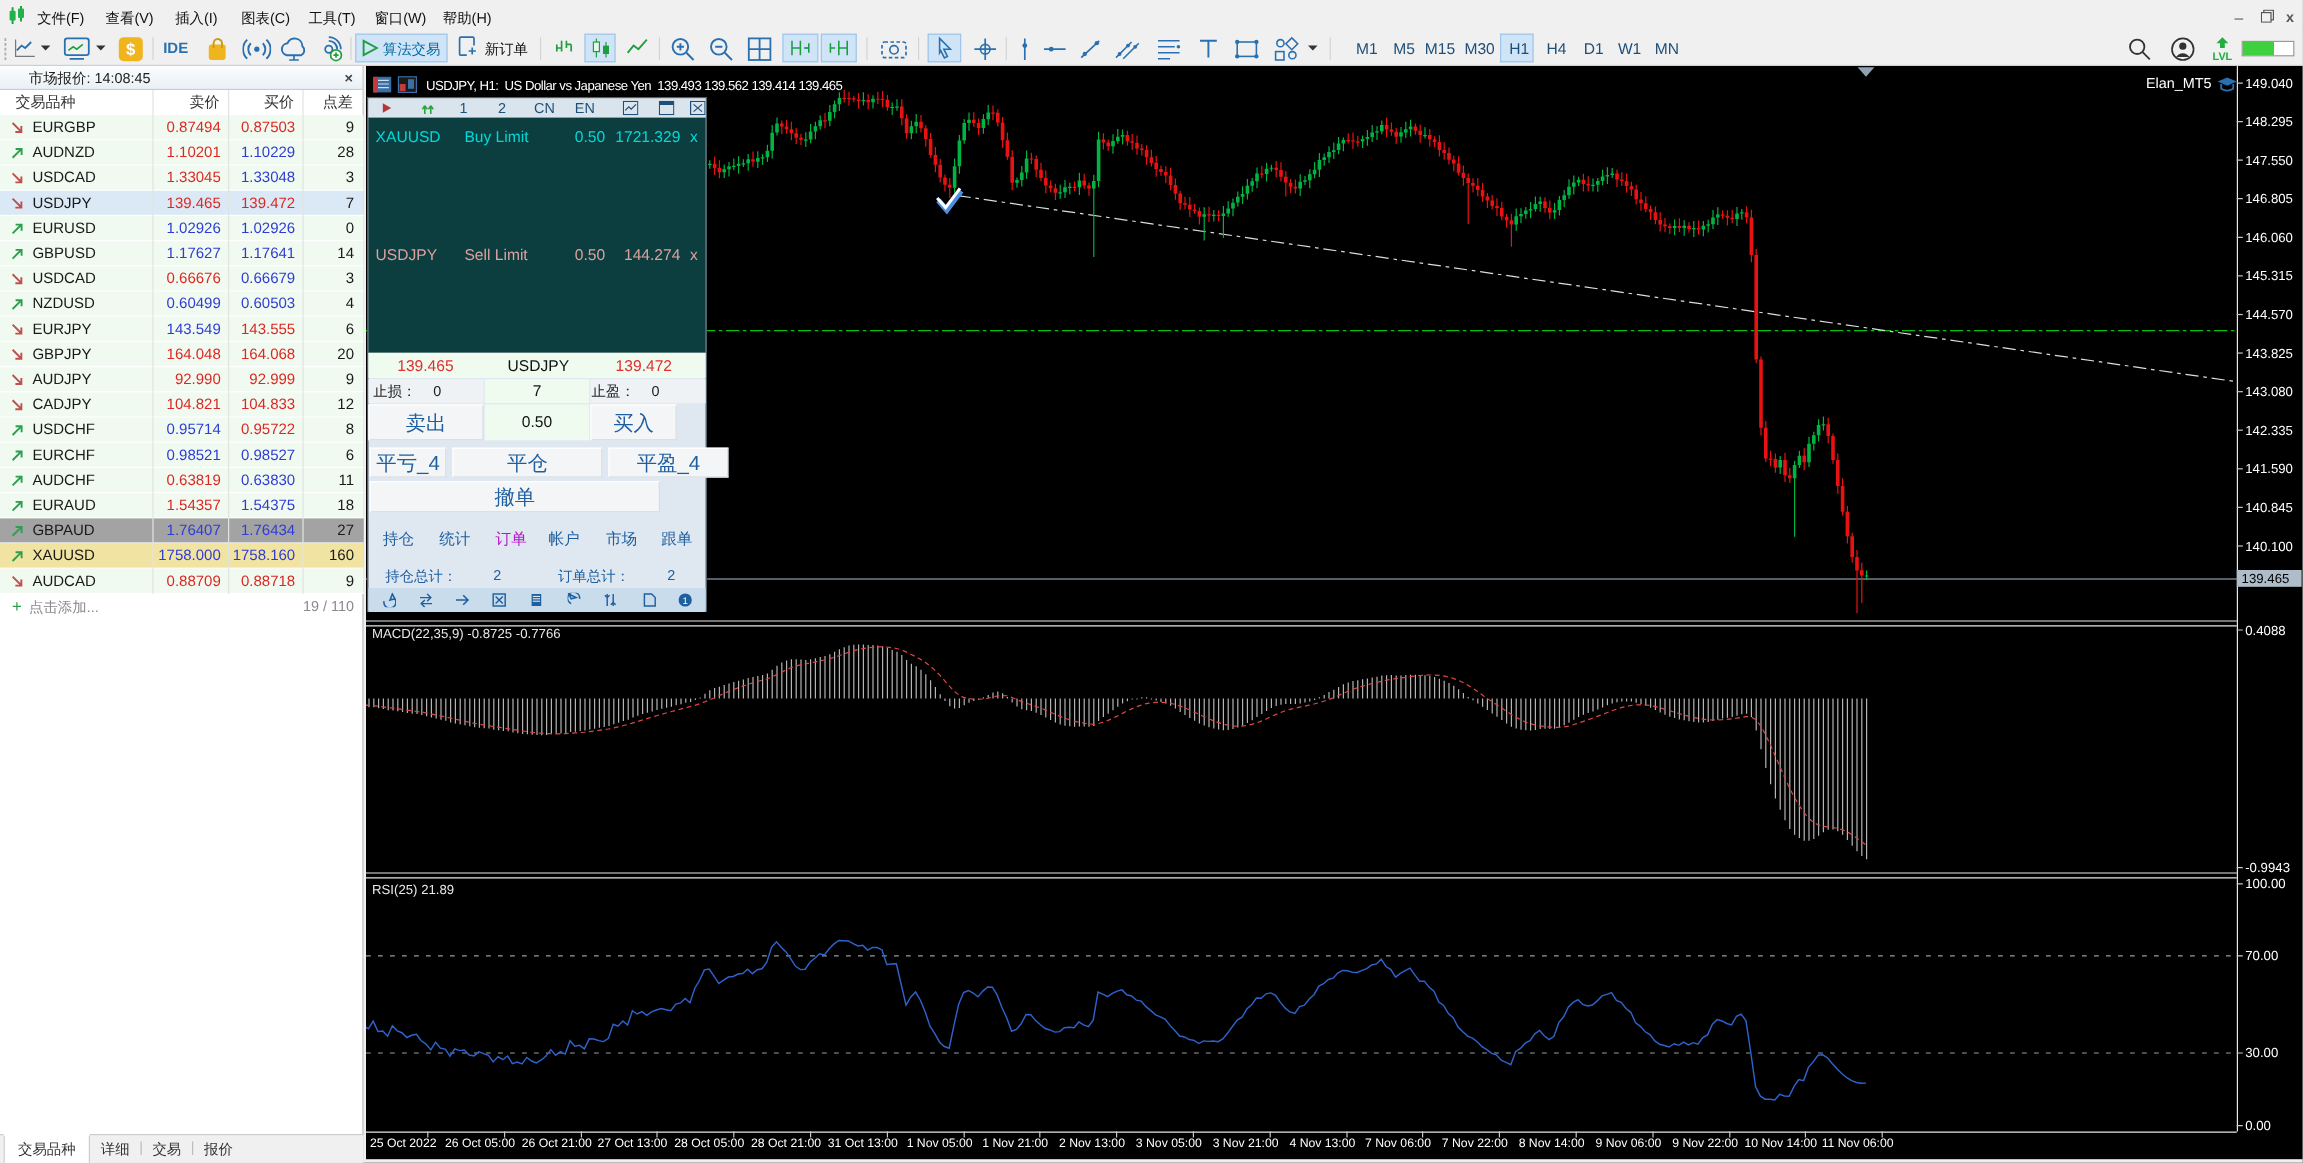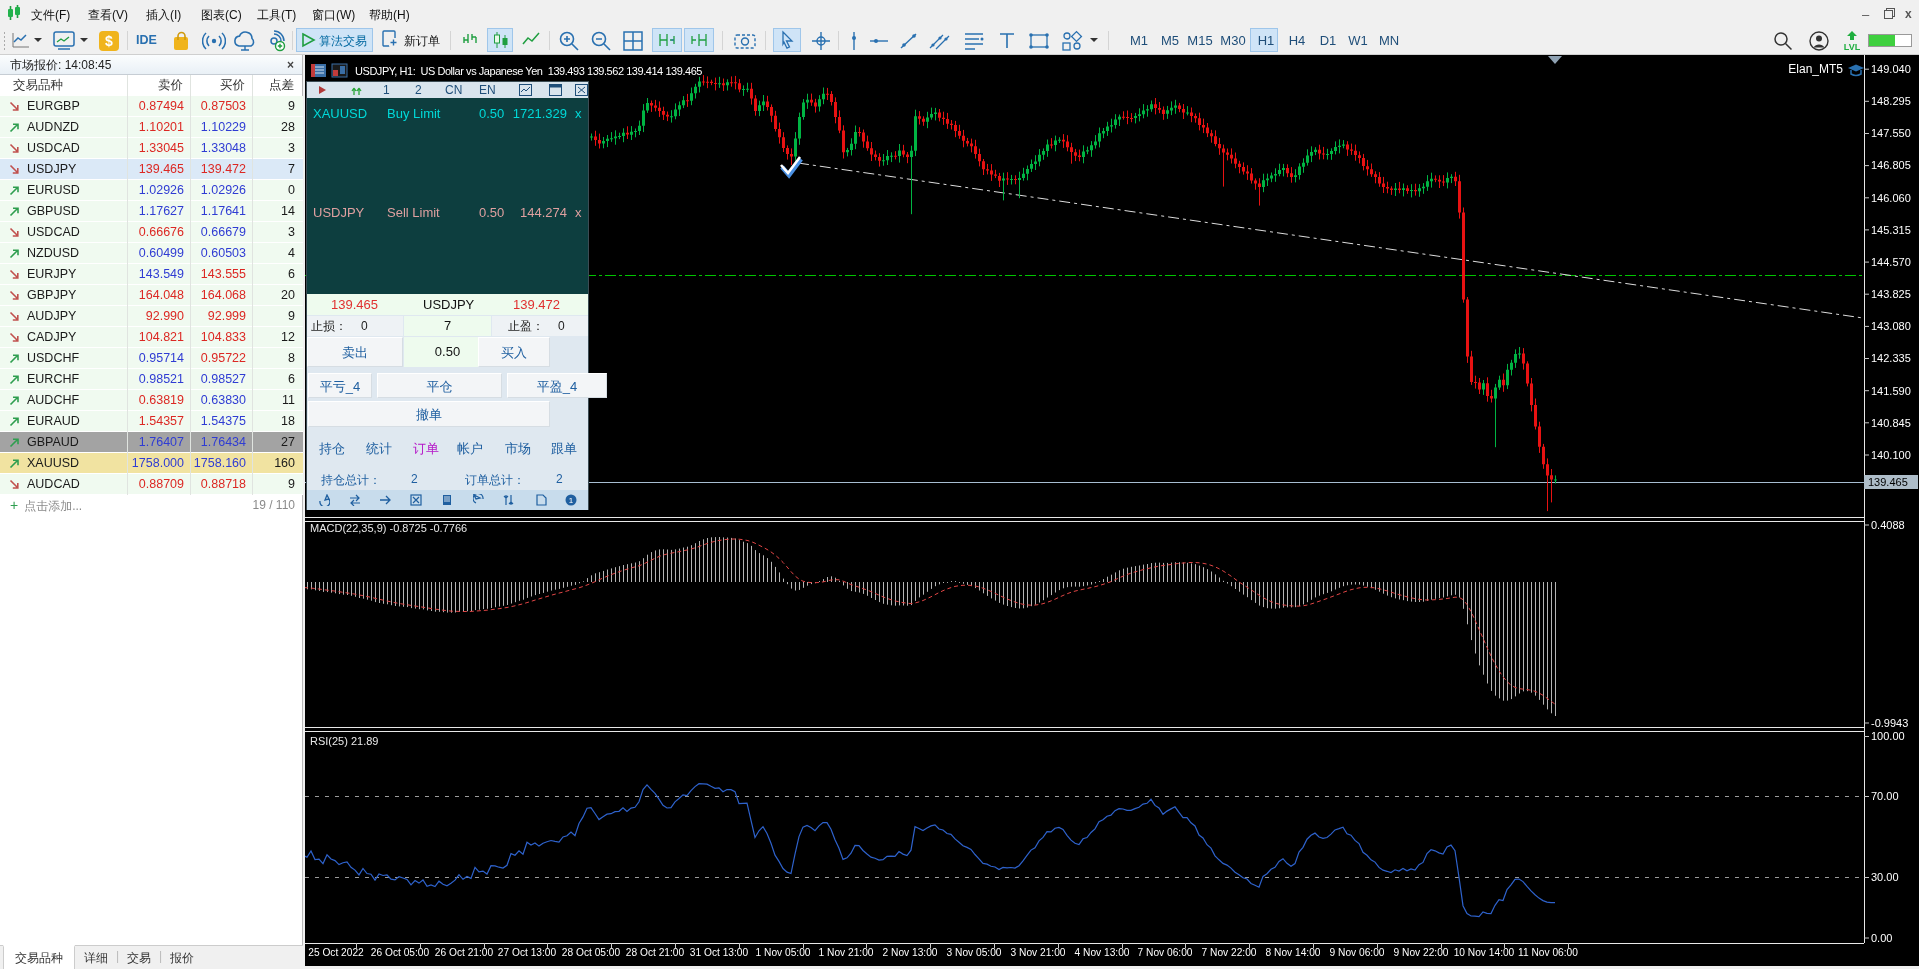--- a/index.html
+++ b/index.html
@@ -3,33 +3,33 @@
 *{margin:0;padding:0;box-sizing:border-box}
 body{width:1919px;height:969px;font-family:"Liberation Sans",sans-serif;overflow:hidden;background:#f0f0f0;position:relative}
 .a{position:absolute}
 #menubar{left:0;top:0;width:1919px;height:26px;background:#f0f0f0;font-size:12px;color:#111}
 #menubar span.mi{position:absolute;top:7px}
 #toolbar{left:0;top:26px;width:1919px;height:29px;background:#f0f0f0;border-bottom:1px solid #cfcfcf}
 .ti{position:absolute;top:4px}
 .tsep{position:absolute;top:5px;width:1px;height:19px;background:#d4d4d4}
 .tf{position:absolute;top:7px;font-size:13px;color:#1f4e79;width:28px;text-align:center}
 #mwpanel{left:0;top:55px;width:303px;height:914px;background:#fff;border-right:1px solid #b8b8b8}
-#mwhead{position:absolute;left:0;top:0;width:100%;height:20px;background:linear-gradient(#fbfdfe,#e9f0f6);border-bottom:1px solid #c6cdd4;font-size:12px;color:#222;line-height:20px;padding-left:10px}
+#mwhead{position:absolute;left:0;top:0;width:100%;height:20px;background:linear-gradient(#fbfdfe,#e9f0f6);border-bottom:1px solid #c6cdd4;font-size:12px;color:#222;line-height:20px;padding-left:24px}
 #mwcols{position:absolute;left:0;top:20px;width:100%;height:21px;background:#fff;font-size:12.5px;color:#333;line-height:21px}
 .mwr{position:absolute;left:0;width:303px;height:21px;line-height:21px;font-size:12.5px;color:#1a1a1a;border-bottom:1px solid #fff}
 .mwi{position:absolute;left:9px;top:5px;line-height:0}
 .mws{position:absolute;left:27px}
 .n1{position:absolute;right:119px}.n2{position:absolute;right:57px}.n3{position:absolute;right:8px}
 .cl{position:absolute;top:0;width:1px;height:420px;background:#e0e4e0}
 #addrow{position:absolute;left:0;top:440px;width:303px;height:21px;line-height:21px;font-size:12px;color:#8a8a8a}
 #mwtabs{position:absolute;left:0;bottom:0;width:303px;height:24px;background:#f0f0f0;border-top:1px solid #cccccc;font-size:12px;color:#333}
 #chart{left:305px;top:55px}
 svg text{font-family:"Liberation Sans",sans-serif}
 #tpanel{left:306px;top:81px;width:283px;background:#dfe8f0;border:1px solid #3c4c54}
-.btn{position:absolute;background:#f3f5f7;border:1px solid #fff;border-bottom-color:#d6dde3;border-right-color:#d6dde3;color:#1f5fa0;text-align:center;font-size:13px}
+.btn{position:absolute;background:#f3f5f7;border:1px solid #fff;border-bottom-color:#d6dde3;border-right-color:#d6dde3;color:#1f5fa0;text-align:center;font-size:17px}
 .cell{position:absolute;background:#eef2f5;font-size:12px;color:#222}
 .gcell{position:absolute;background:#eefbee;text-align:center;font-size:13px;color:#111}
 .ptab{position:absolute;font-size:13px;color:#1f5fa0}
 </style></head><body>
 <div id="menubar" class="a">
     <svg class="a" style="left:6px;top:4px" width="16" height="18" viewBox="0 0 16 18">
       <path d="M4.5 2v14M11.5 1v13" stroke="#1f9e40" stroke-width="1.6"></path>
       <rect x="2" y="5" width="5" height="8" rx="1" fill="#22b24c"></rect>
       <rect x="9" y="3" width="5" height="8" rx="1" fill="#22b24c"></rect>
     </svg>
@@ -560,24 +560,24 @@
       <span class="a" style="right:21px;top:107px;color:#dfa0a0">144.274</span>
       <span class="a" style="left:268px;top:107px;color:#dfa0a0">x</span>
     </div>
     <div class="a" style="left:0;top:212px;width:281px;height:21px;background:#eefbee;font-size:13px;line-height:21px">
       <span class="a" style="left:24px;color:#e03030">139.465</span>
       <span class="a" style="left:116px;color:#111">USDJPY</span>
       <span class="a" style="right:28px;color:#e03030">139.472</span>
     </div>
     <div class="cell" style="left:0;top:234px;width:96px;height:20px;line-height:20px"><span style="margin-left:4px">止损：</span><span style="margin-left:14px">0</span></div>
     <div class="gcell" style="left:97px;top:234px;width:87px;height:20px;line-height:20px">7</div>
-    <div class="cell" style="left:185px;top:234px;width:96px;height:20px;line-height:20px"><span style="margin-left:16px">止盈：</span><span style="margin-left:14px">0</span></div>
+    <div class="cell" style="left:185px;top:234px;width:96px;height:20px;line-height:20px"><span style="margin-left:1px">止盈：</span><span style="margin-left:14px">0</span></div>
     <div class="btn" style="left:0;top:255px;width:96px;height:30px;line-height:30px">卖出</div>
     <div class="gcell" style="left:97px;top:255px;width:87px;height:30px;line-height:30px">0.50</div>
-    <div class="btn" style="left:171px;top:255px;width:72px;height:30px;line-height:30px">买入</div>
+    <div class="btn" style="left:185px;top:255px;width:72px;height:30px;line-height:30px">买入</div>
     <div class="btn" style="left:1px;top:291px;width:64px;height:25px;line-height:25px">平亏_4</div>
     <div class="btn" style="left:70px;top:291px;width:125px;height:25px;line-height:25px">平仓</div>
     <div class="btn" style="left:200px;top:291px;width:100px;height:25px;line-height:25px">平盈_4</div>
     <div class="btn" style="left:1px;top:319px;width:242px;height:26px;line-height:26px">撤单</div>
     <span class="ptab" style="left:12px;top:358px;color:#1f5fa0">持仓</span>
     <span class="ptab" style="left:59px;top:358px;color:#1f5fa0">统计</span>
     <span class="ptab" style="left:106px;top:358px;color:#b515c8">订单</span>
     <span class="ptab" style="left:150px;top:358px;color:#1f5fa0">帐户</span>
     <span class="ptab" style="left:198px;top:358px;color:#1f5fa0">市场</span>
     <span class="ptab" style="left:244px;top:358px;color:#1f5fa0">跟单</span>

